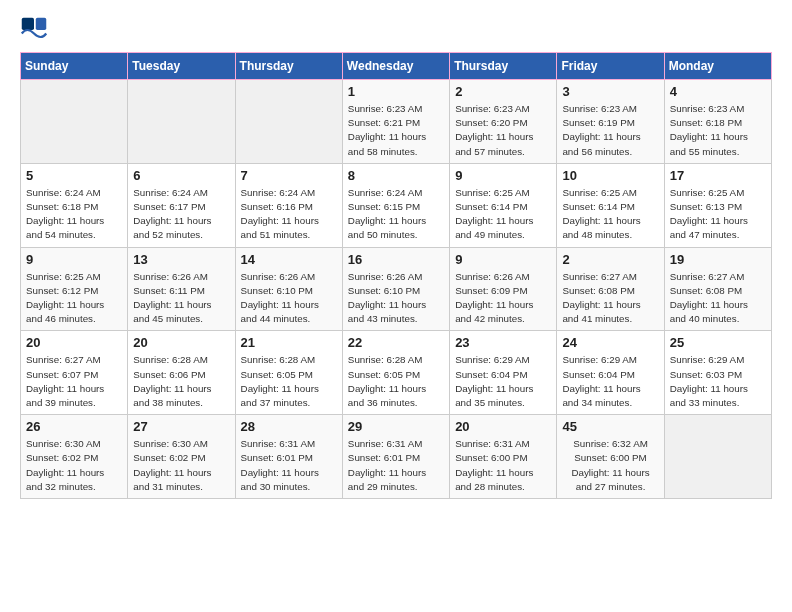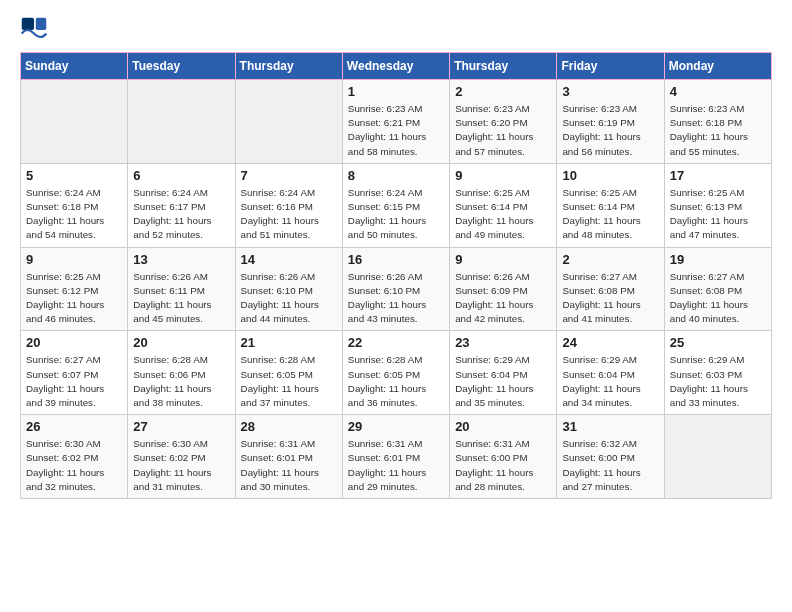--- a/index.html
+++ b/index.html
@@ -334,22 +334,22 @@
 and 29 minutes.</div>
         </td>
         <td>
           <div class="day-number">20</div>
           <div class="day-info" style="white-space: pre-line;">Sunrise: 6:31 AM
 Sunset: 6:00 PM
 Daylight: 11 hours
 and 28 minutes.</div>
         </td>
         <td>
-          <div class="day-number">31</div>
-          <div class="day-info" style="white-space: pre-line;">Sunrise: 6:32 AM
+          <div class="day-number">45</div>
+          <div class="day-info" style="white-space: pre-line; text-align: center;">Sunrise: 6:32 AM
 Sunset: 6:00 PM
 Daylight: 11 hours
 and 27 minutes.</div>
         </td>
         <td class="empty"></td>
       </tr>
     </tbody>
 </table>
 
 </body></html>

